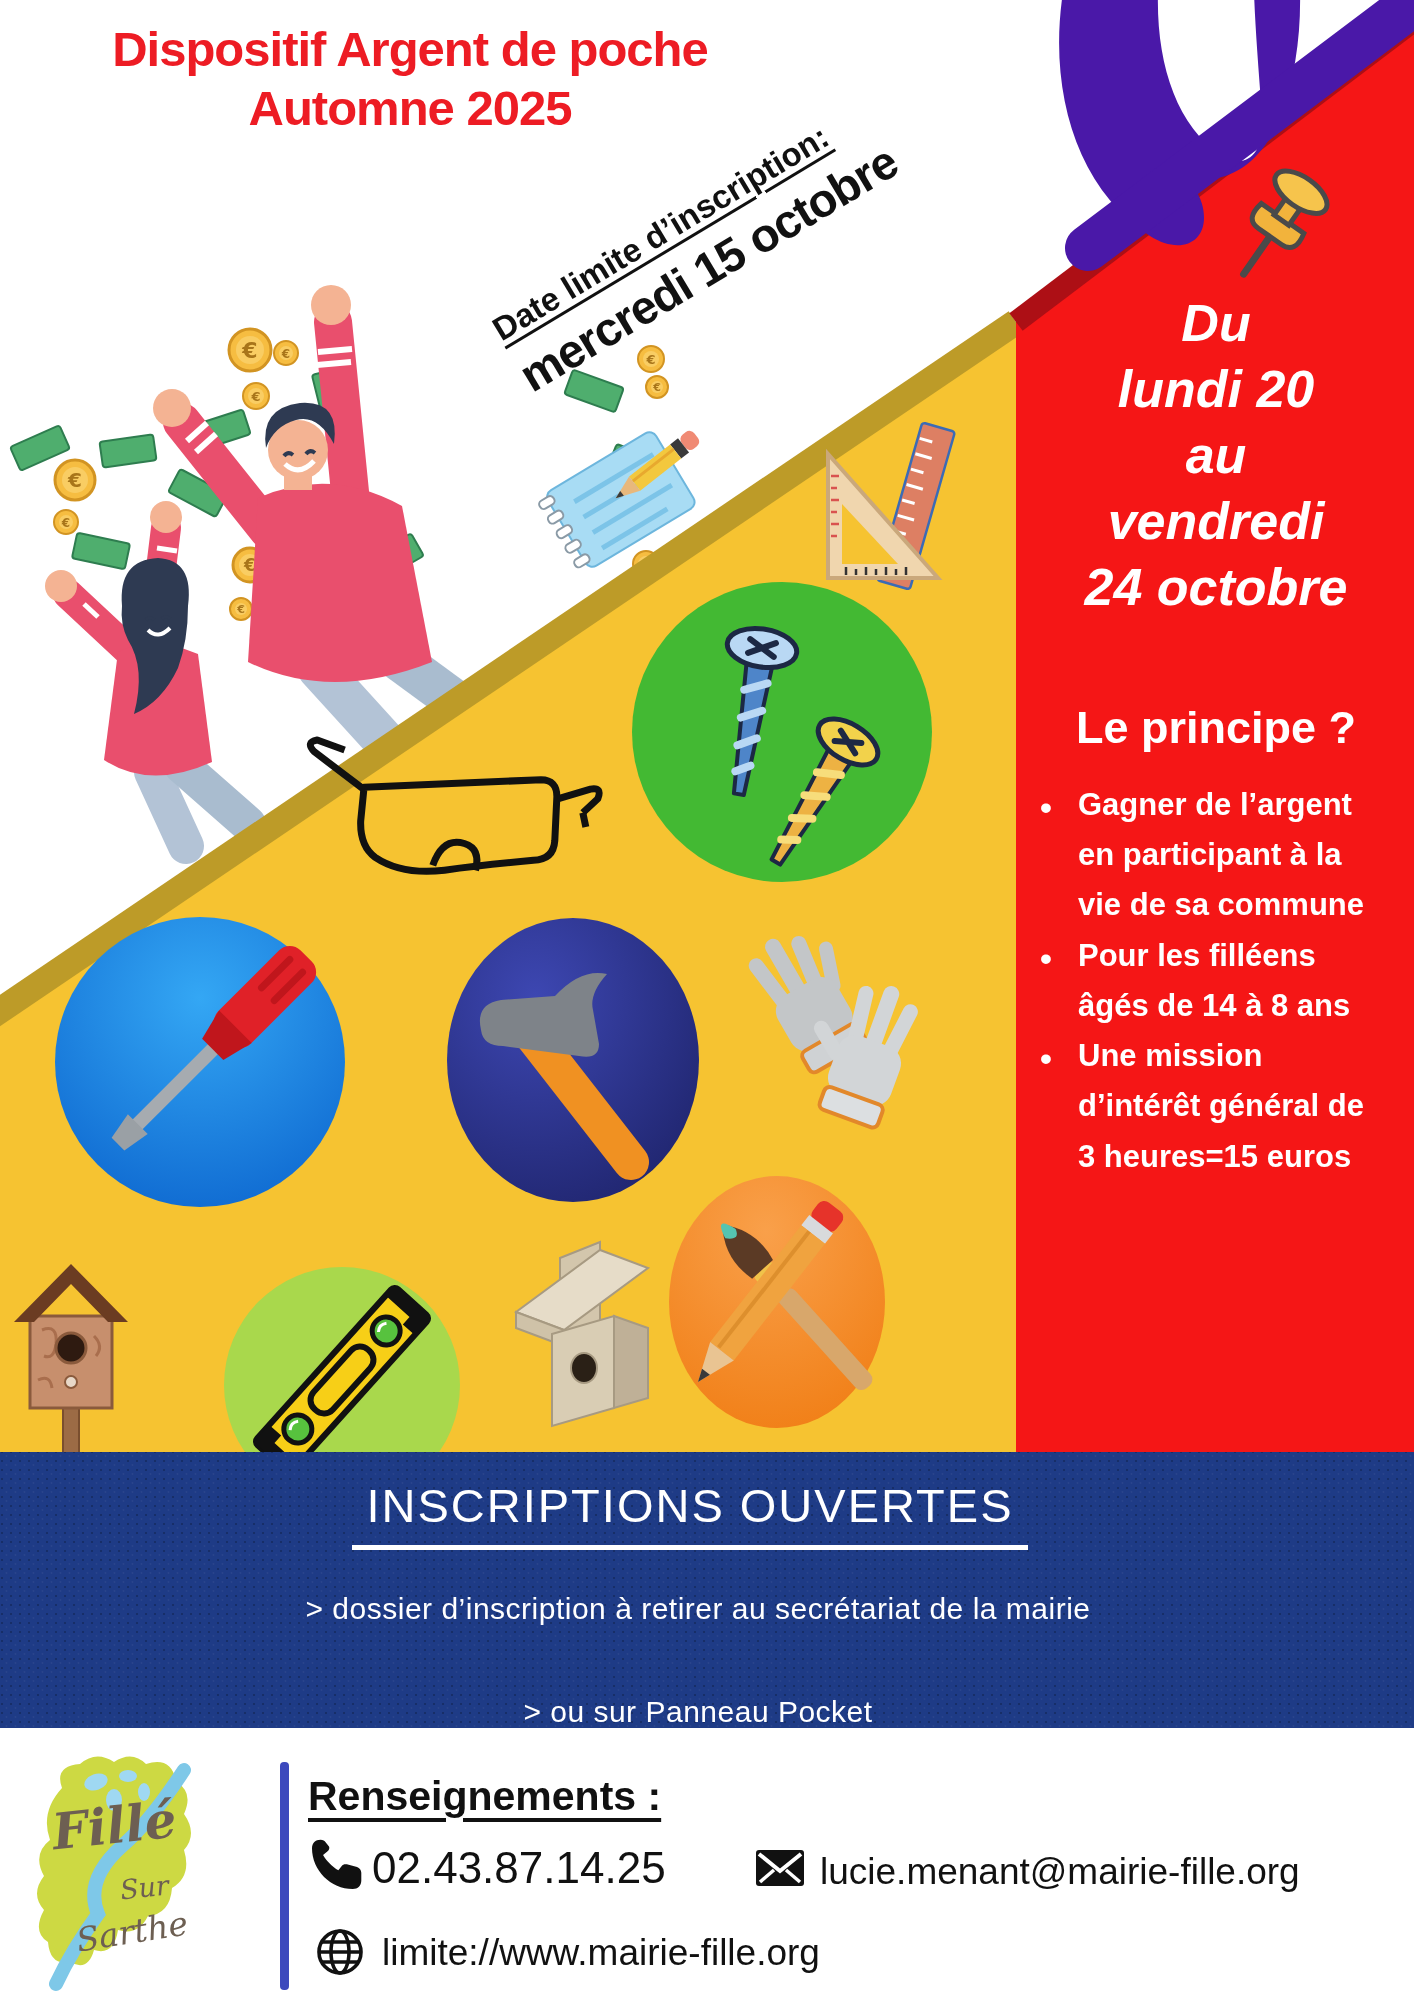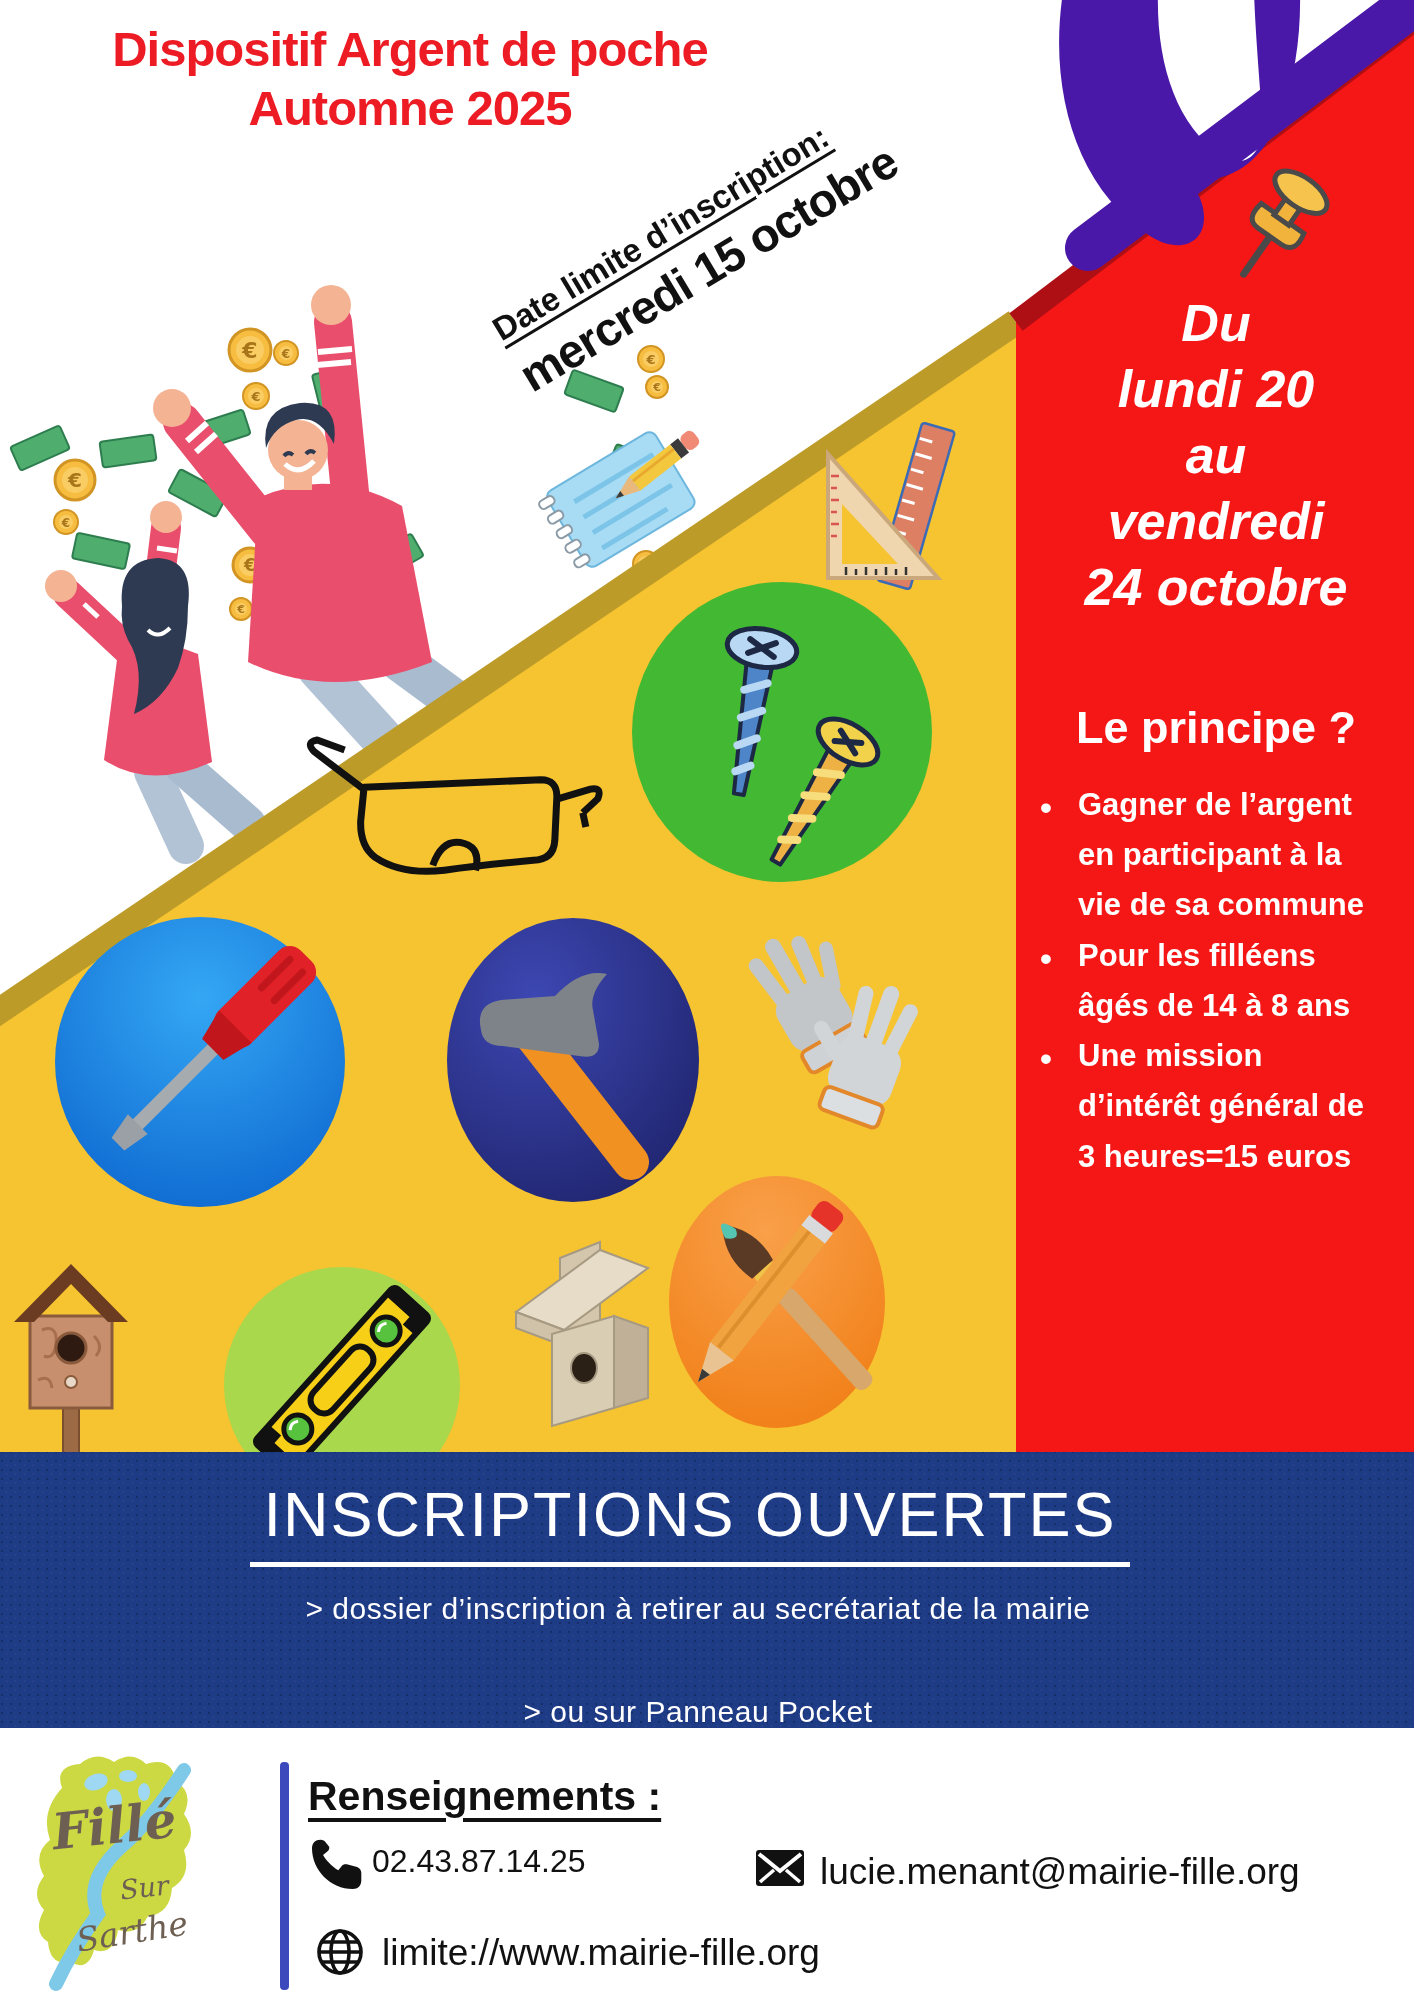--- a/index.html
+++ b/index.html
@@ -21,29 +21,29 @@
   .period{left:1020px;top:290px;width:392px;text-align:center;color:#fff;
           font-size:52px;font-weight:700;font-style:italic;line-height:1.27;white-space:pre-line;}
   .principle-h{left:1020px;top:702px;width:392px;text-align:center;color:#fff;
           font-size:45px;font-weight:700;text-decoration-thickness:4px;text-underline-offset:9px;}
   ul.bullets{left:1034px;top:780px;width:356px;margin:0;padding:0;list-style:none;color:#fff;}
   ul.bullets li{position:relative;padding-left:44px;font-size:31px;font-weight:700;line-height:1.62;width:310px;}
   ul.bullets li::before{content:"•";position:absolute;left:6px;top:0;font-size:34px;}
 
   
   .banner-h{left:0;top:1478px;width:1380px;text-align:center;color:#fff;}
-  .banner-h span{display:inline-block;font-size:63px;font-weight:400;letter-spacing:2px;
+  .banner-h span{display:inline-block;font-size:47px;font-weight:400;letter-spacing:2px;
                  border-bottom:5px solid #fff;padding:0 14px 12px 14px;}
   .banner-line{left:0;width:1380px;text-align:center;color:#fff;font-size:30px;font-weight:400;letter-spacing:.5px;padding-left:8px;}
   .bl1{top:1592px;} .bl2{top:1644px;} .bl3{top:1695px;}
 
   
   .contact-h{left:308px;top:1773px;color:#111;font-size:41px;font-weight:700;
              text-decoration:underline;text-decoration-thickness:4px;text-underline-offset:8px;}
-  .phone-txt{left:372px;top:1843px;color:#111;font-size:32px;}
+  .phone-txt{left:372px;top:1843px;color:#111;font-size:44px;}
   .email-txt{left:820px;top:1851px;color:#111;font-size:37px;}
   .web-txt{left:382px;top:1932px;color:#111;font-size:37px;}
   .logo-t{color:#6d5f52;font-family:"DejaVu Serif",serif;font-style:italic;}
   .logo-1{left:52px;top:1796px;font-size:50px;transform:rotate(-6deg);font-weight:700;}
   .logo-2{left:120px;top:1872px;font-size:27px;transform:rotate(-6deg);}
   .logo-3{left:76px;top:1912px;font-size:33px;transform:rotate(-9deg);}
   .row{cursor:pointer;}
 </style>
 </head>
 <body>

